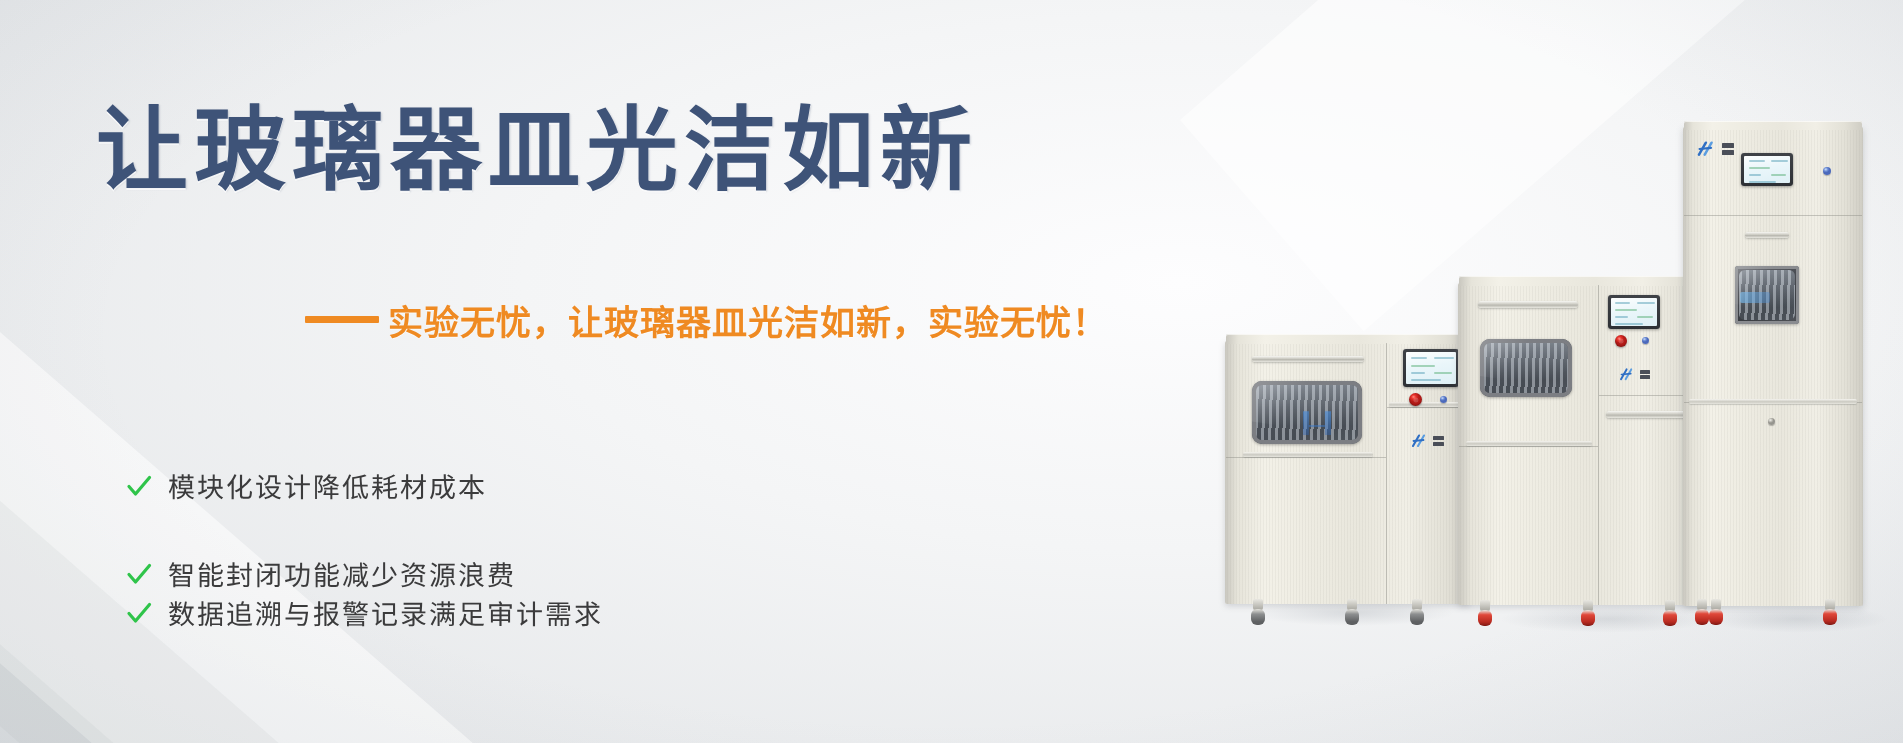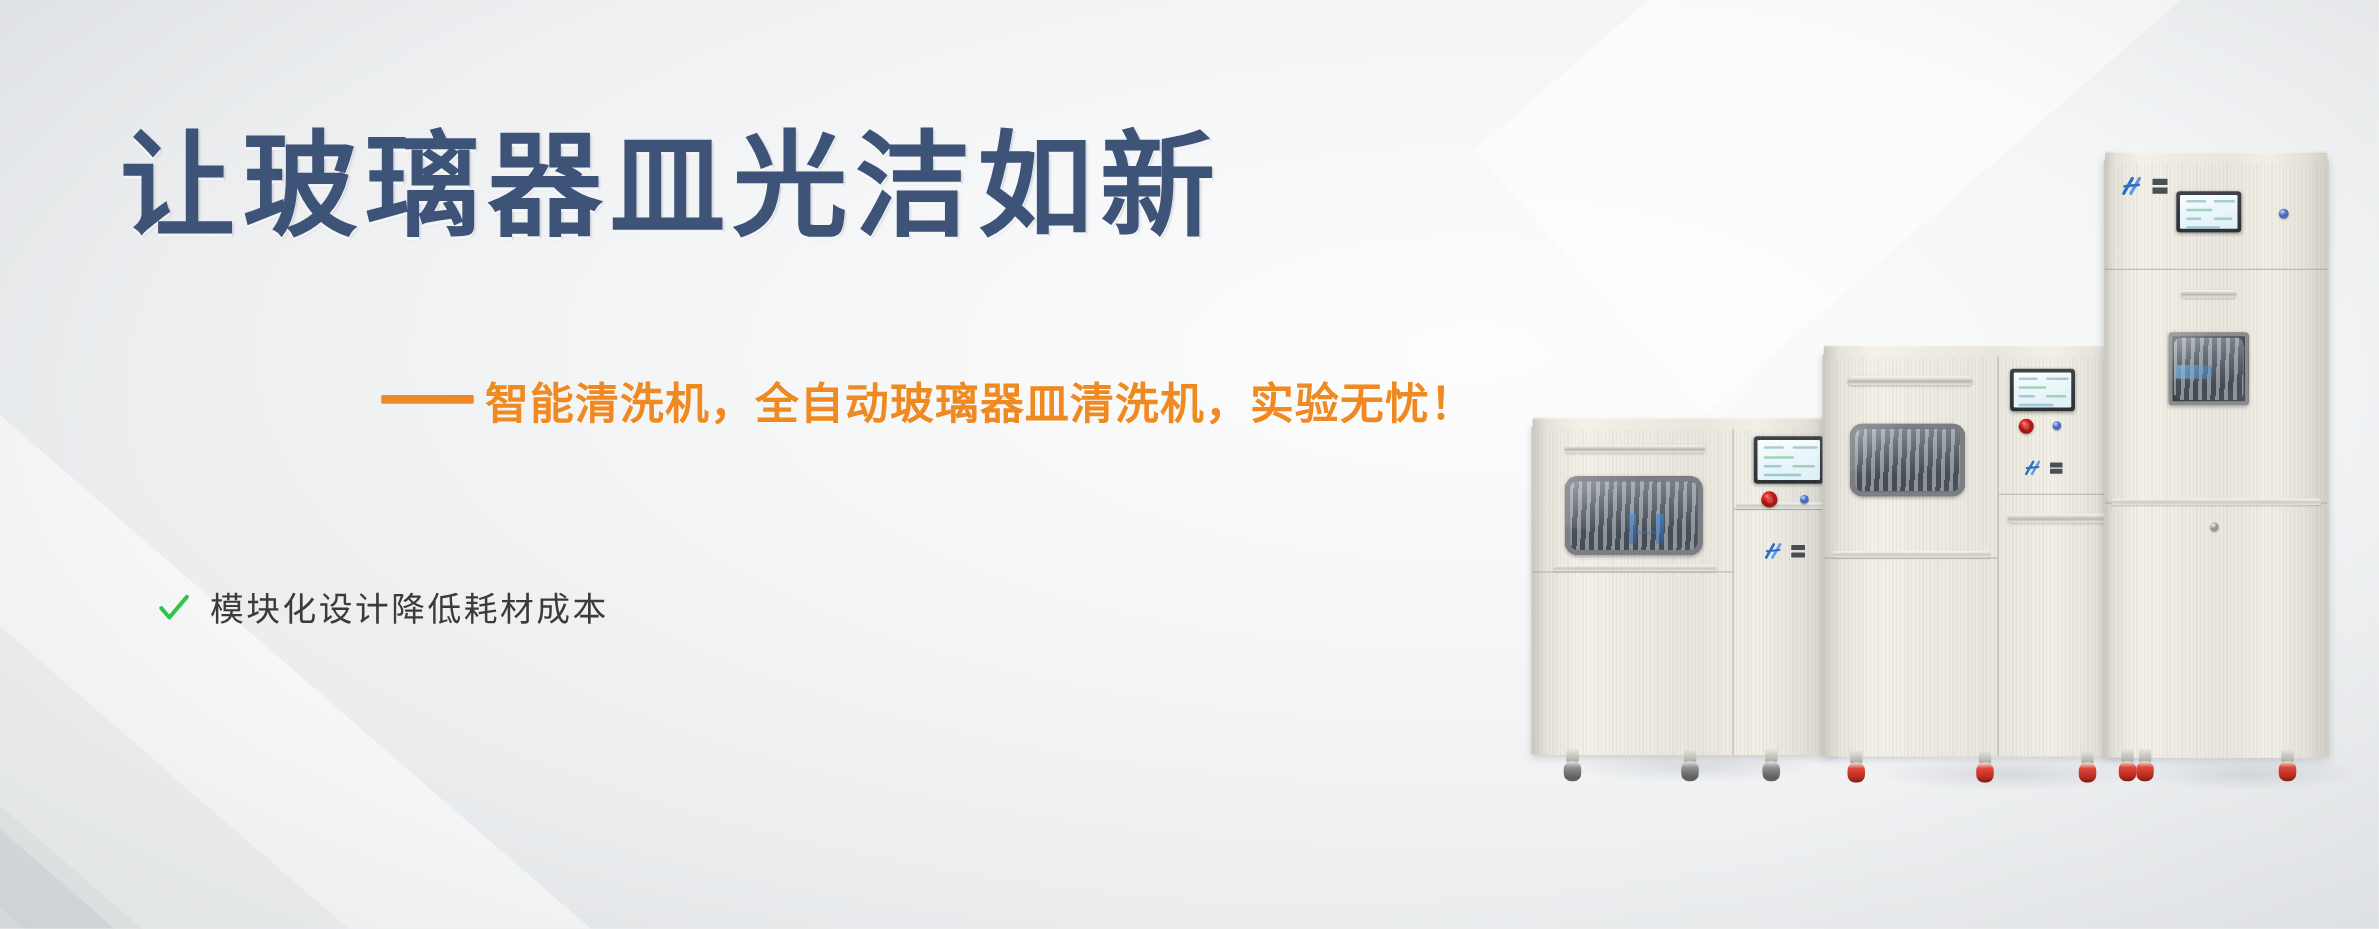--- a/index.html
+++ b/index.html
@@ -197,32 +197,50 @@
 
   </div>
   <div class="vign"></div>
 
   <div class="copy">
 
     <div class="headline">让玻璃器皿光洁如新</div>
 
     <div class="subline">
       <span class="dash"></span>
-      <span>智能清洗机，全自动玻璃器皿清洗机，实验无忧！</span>
+      <span>实验无忧，让玻璃器皿光洁如新，实验无忧！</span>
     </div>
 
     <div class="features">
       <div class="frow">
         <div class="feat col-a">
           <span class="tick">
             <svg viewBox="0 0 26 26">
                 <path d="M3 13.5 L9.5 21 L23.5 4.5" fill="none" stroke="#2fc44a" stroke-width="3.2" stroke-linecap="round" stroke-linejoin="round"></path>
               </svg>
           </span>
           <span class="ftext">模块化设计降低耗材成本</span>
+        </div>
+      </div>
+      <div class="frow">
+        <div class="feat col-a">
+          <span class="tick">
+            <svg viewBox="0 0 26 26">
+                <path d="M3 13.5 L9.5 21 L23.5 4.5" fill="none" stroke="#2fc44a" stroke-width="3.2" stroke-linecap="round" stroke-linejoin="round"></path>
+              </svg>
+          </span>
+          <span class="ftext">智能封闭功能减少资源浪费</span>
+        </div>
+        <div class="feat col-b">
+          <span class="tick">
+            <svg viewBox="0 0 26 26">
+                <path d="M3 13.5 L9.5 21 L23.5 4.5" fill="none" stroke="#2fc44a" stroke-width="3.2" stroke-linecap="round" stroke-linejoin="round"></path>
+              </svg>
+          </span>
+          <span class="ftext">数据追溯与报警记录满足审计需求</span>
         </div>
       </div>
     </div>
   </div>
 
   <div class="machines">
 
     <div class="shadow" style="left:100px;top:595px;width:280px;height:36px;"></div>
     <div class="shadow" style="left:345px;top:600px;width:300px;height:38px;"></div>
     <div class="shadow" style="left:560px;top:600px;width:250px;height:38px;"></div>

